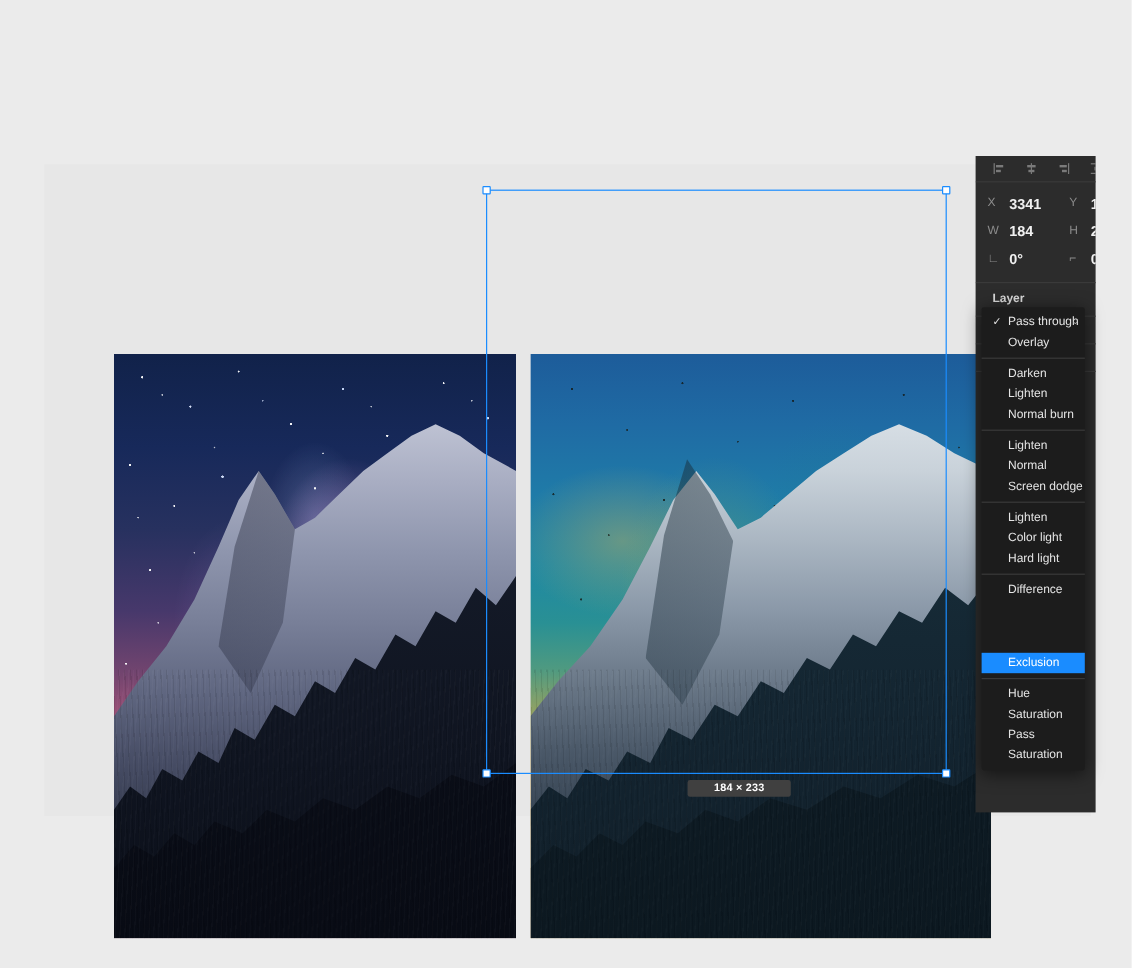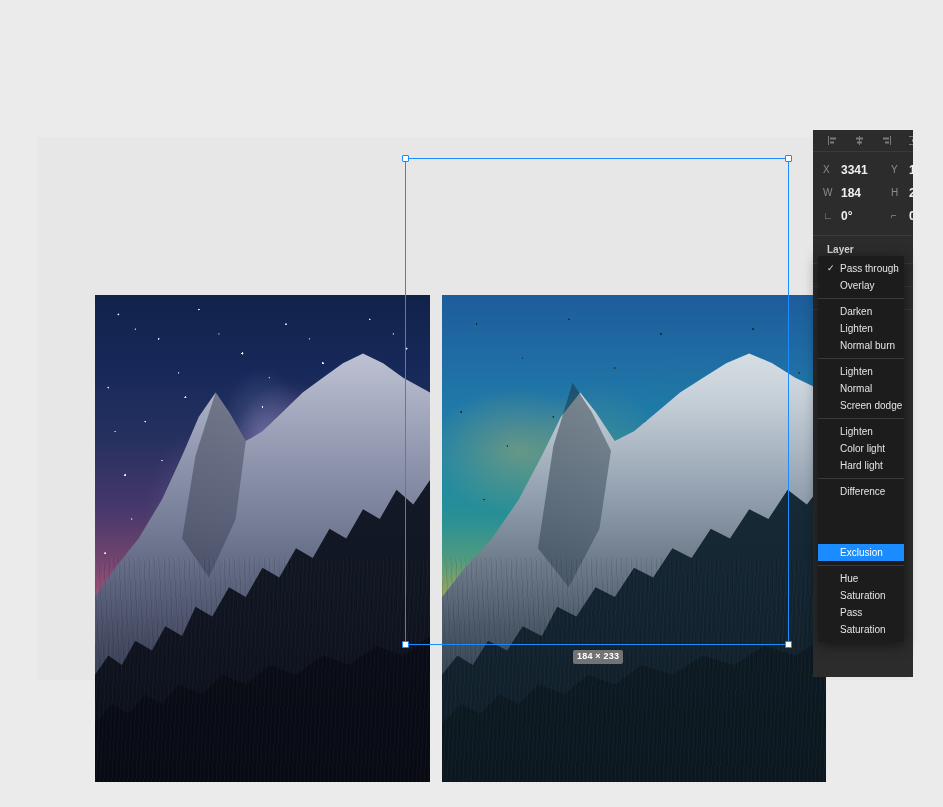--- a/index.html
+++ b/index.html
@@ -284,27 +284,27 @@
     border-radius: 1px;
   }
   .handle.tl { left: -4px;  top: -4px; }
   .handle.tr { right: -4px; top: -4px; }
   .handle.bl { left: -4px;  bottom: -4px; }
   .handle.br { right: -4px; bottom: -4px; }
 
   #size-badge {
     position: absolute;
     left: 573px; top: 650px;
-    background: #737373;
+    background: #404040;
     color: #ffffff;
     font-size: 9px;
     font-weight: bold;
     line-height: 13px;
     height: 14px;
-    padding: 0 4px;
+    padding: 0 22px;
     border-radius: 2px;
     letter-spacing: .2px;
     white-space: nowrap;
   }
 
   
   #inspector {
     position: absolute;
     left: 813px; top: 130px;
     width: 100px;   

